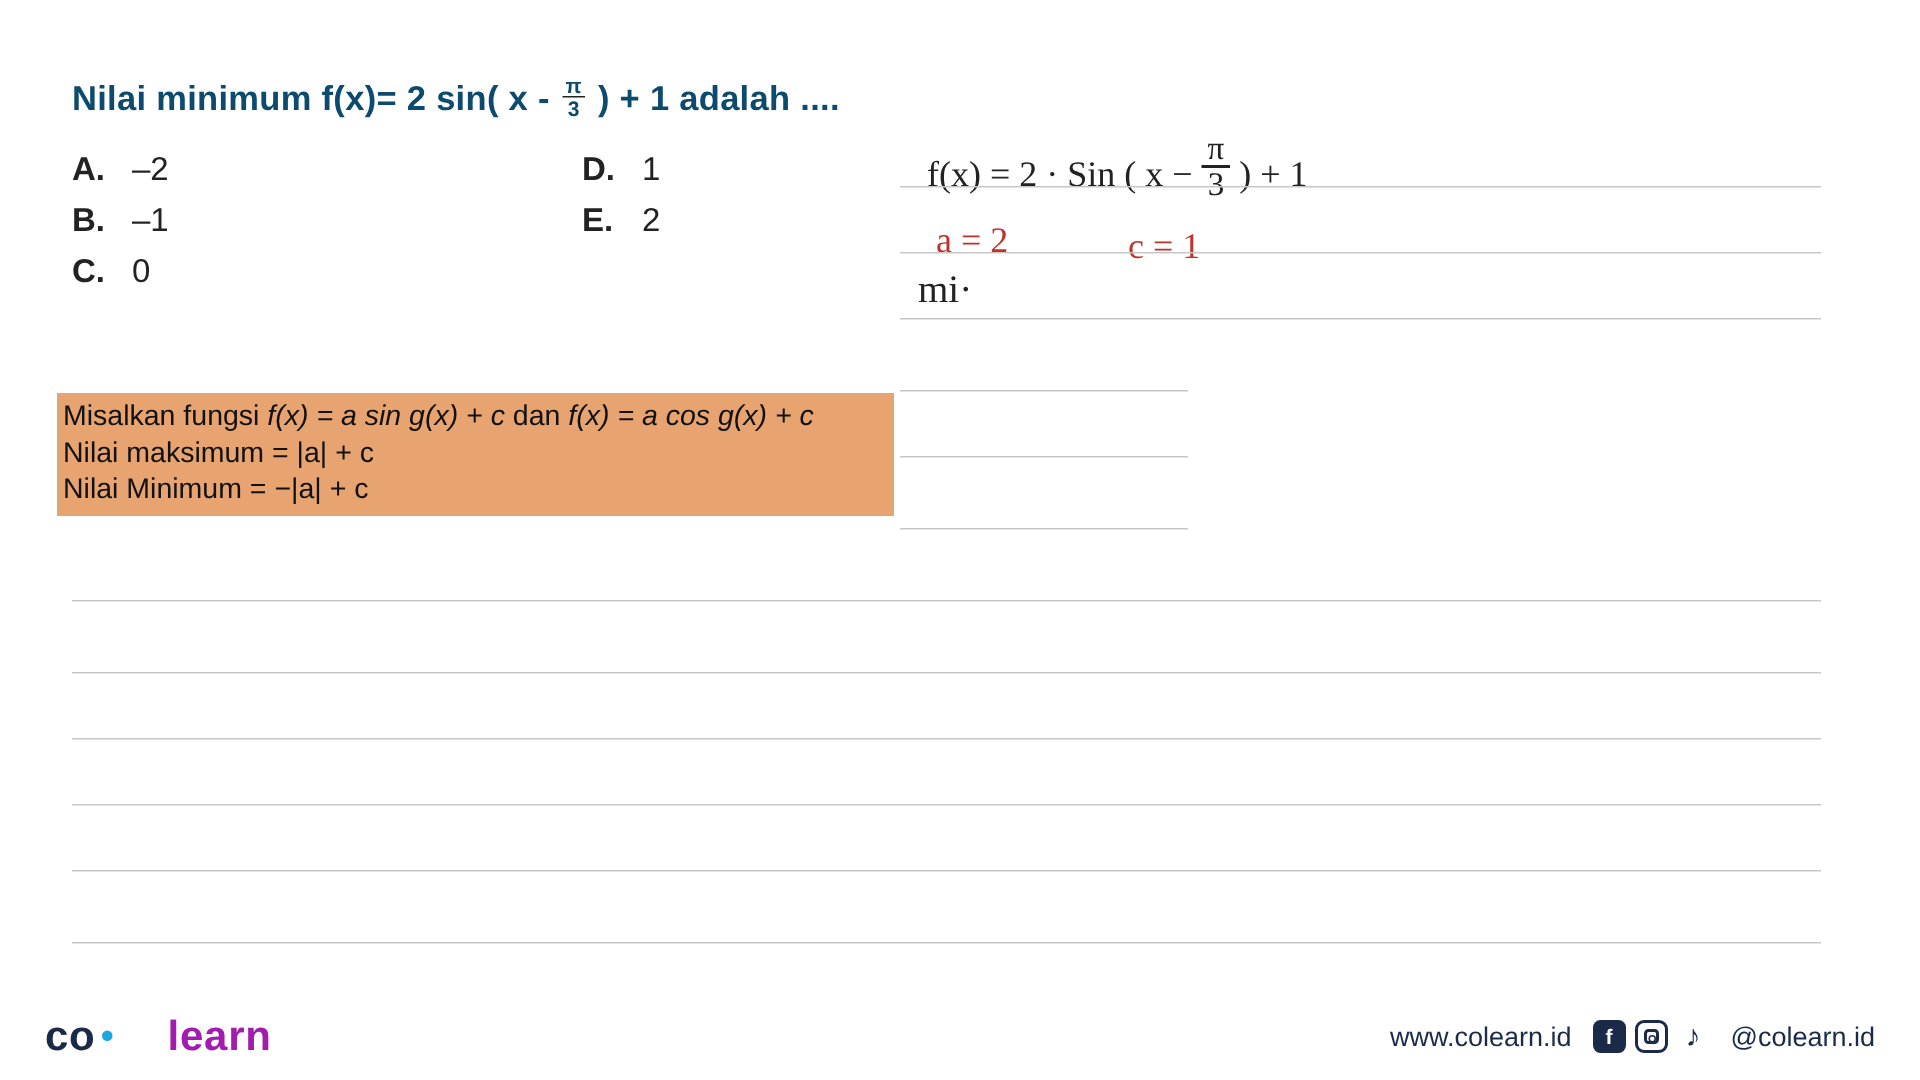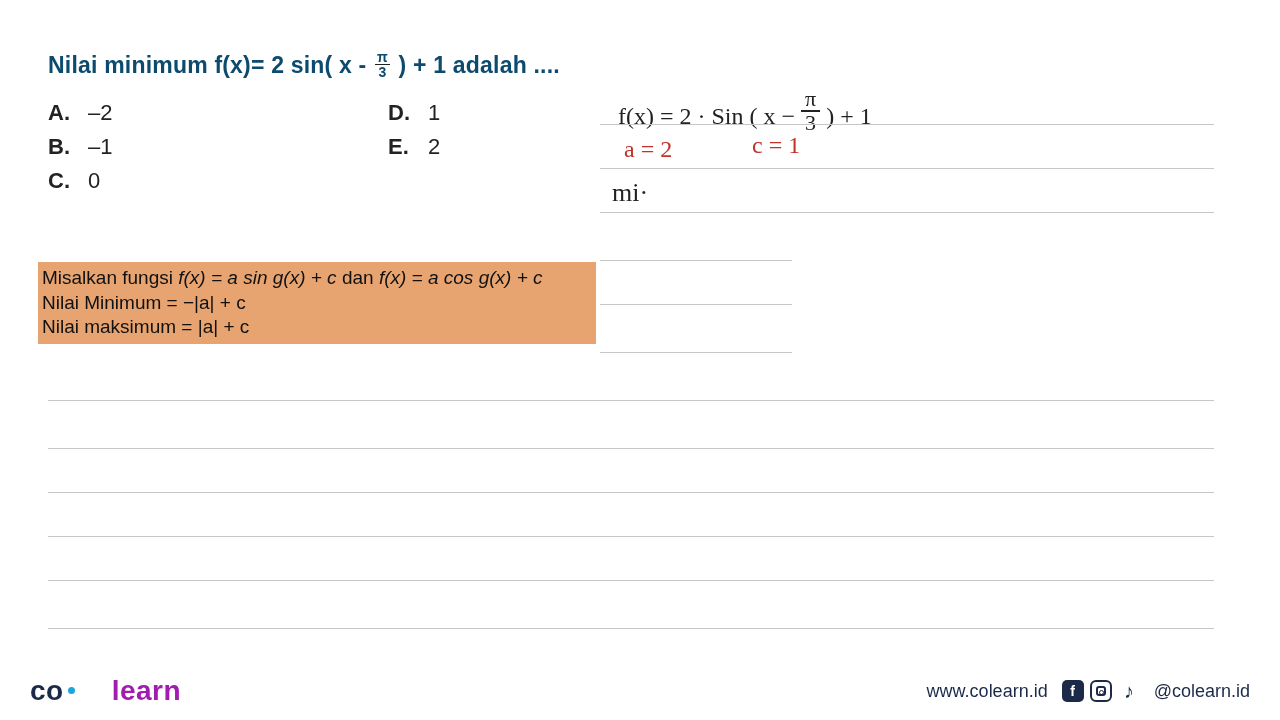--- a/index.html
+++ b/index.html
@@ -164,35 +164,35 @@
         <span class="opt-val">0</span>
       </div>
     </div>
   </div>
 
   <div class="formula-box">
     <span class="line">
       <span>Misalkan fungsi </span><span class="it">f(x) = a sin g(x) + c</span><span>  dan </span><span class="it">f(x) = a cos g(x) + c</span>
     </span>
     <span class="line">
+      <span>Nilai maksimum = |a| + c</span>
+    </span>
+    <span class="line">
       <span>Nilai Minimum = −|a| + c</span>
     </span>
-    <span class="line">
-      <span>Nilai maksimum = |a| + c</span>
-    </span>
   </div>
 
   <div class="hand" style="left:618px; top:88px;">
     <span>f(x) = 2 · Sin ( x − </span><span class="frac"><span class="t">π</span><span class="b">3</span></span><span> ) + 1</span>
   </div>
 
-  <div class="hand hand-red" style="left:624px; top:136px;">
+  <div class="hand hand-red" style="left:624px; top:148px;">
     <span>a = 2</span>
   </div>
-  <div class="hand hand-red" style="left:752px; top:132px;">
+  <div class="hand hand-red" style="left:752px; top:152px;">
     <span>c =  1</span>
   </div>
   <div class="hand" style="left:612px; top:178px; font-size:26px;">
     <span>mi·</span>
   </div>
 
   <div class="ruled-right">
     <div class="rule" style="top:124px;"></div>
     <div class="rule" style="top:168px;"></div>
     <div class="rule" style="top:212px;"></div>

